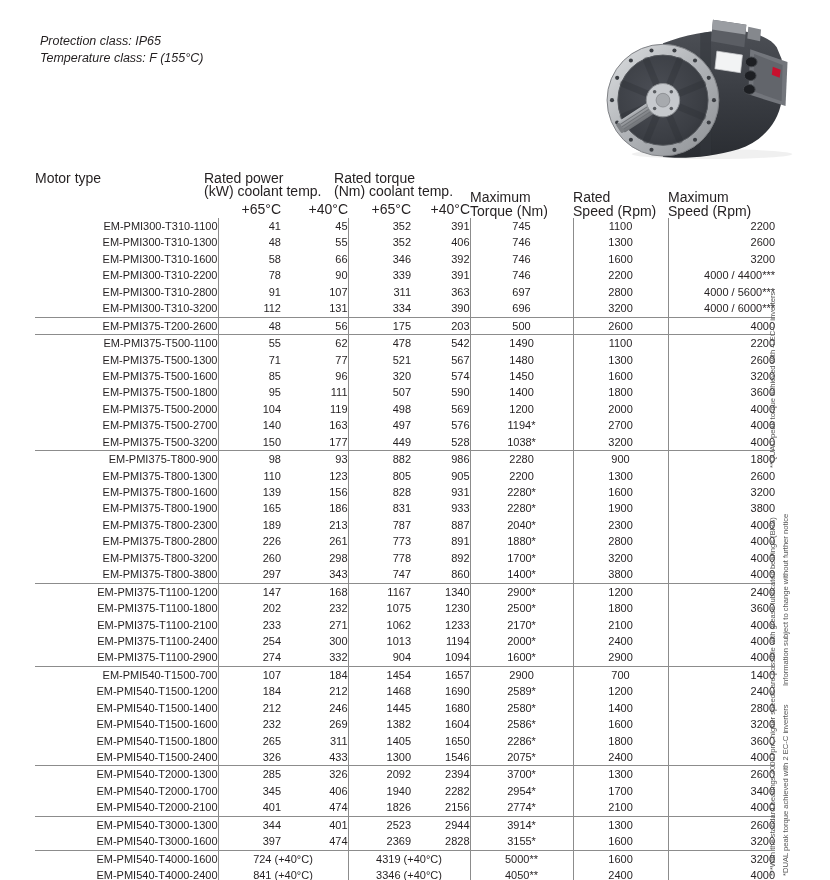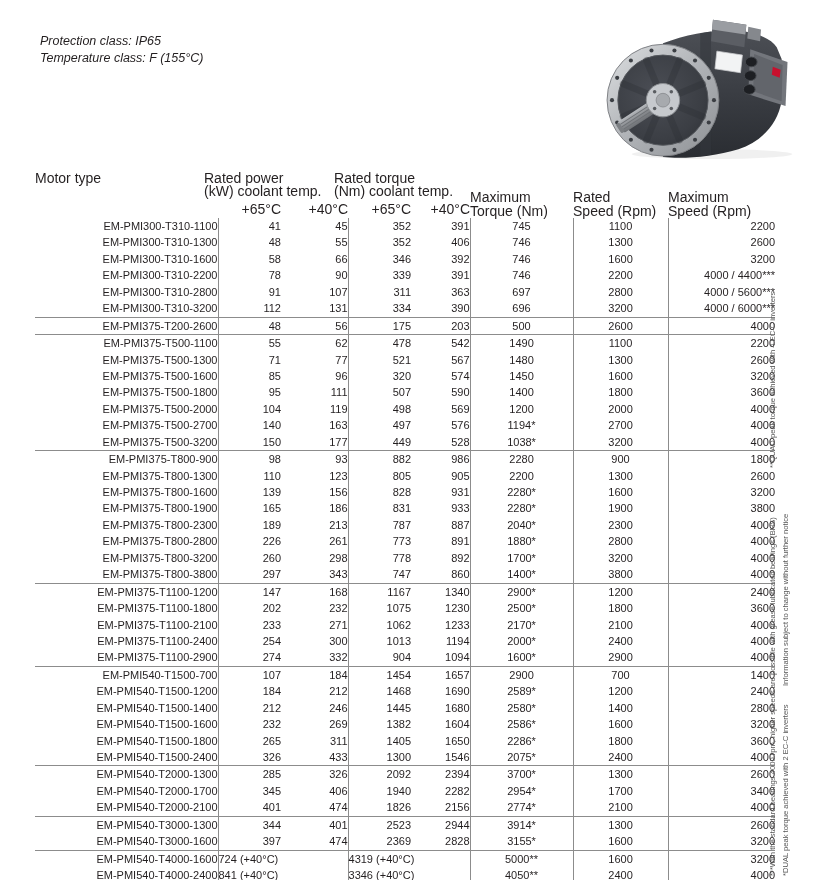--- a/index.html
+++ b/index.html
@@ -33,21 +33,21 @@
 
   table.spec td{
     height:16.45px;line-height:16.4px;padding:0;
     white-space:nowrap;overflow:visible;
   }
   td.c-name{padding-left:2px;text-align:right;}
   td.c-p65,td.c-p40,td.c-t65,td.c-t40{text-align:right;padding-right:8px;}
   td.c-maxt,td.c-rspd{text-align:center;}
   td.c-mspd{text-align:right;padding-right:14px;}
   td.c-p65,td.c-t65,td.c-maxt,td.c-rspd,td.c-mspd{border-left:1px solid #8c8c8c;}
-  td.c-pspan,td.c-tspan{text-align:left;border-left:1px solid #8c8c8c;margin-top:32px;}
+  td.c-pspan,td.c-tspan{text-align:center;border-left:1px solid #8c8c8c;margin-top:32px;}
   tr.group-start td{border-top:1px solid #8c8c8c;}
   tbody tr:last-child td{border-bottom:1px solid #8c8c8c;}
 
   
   .fn{
     position:absolute;height:10px;line-height:10px;
     font-size:7.6px;color:#555555;white-space:nowrap;
     transform-origin:0 100%;transform:rotate(-90deg);
   }
 </style>

